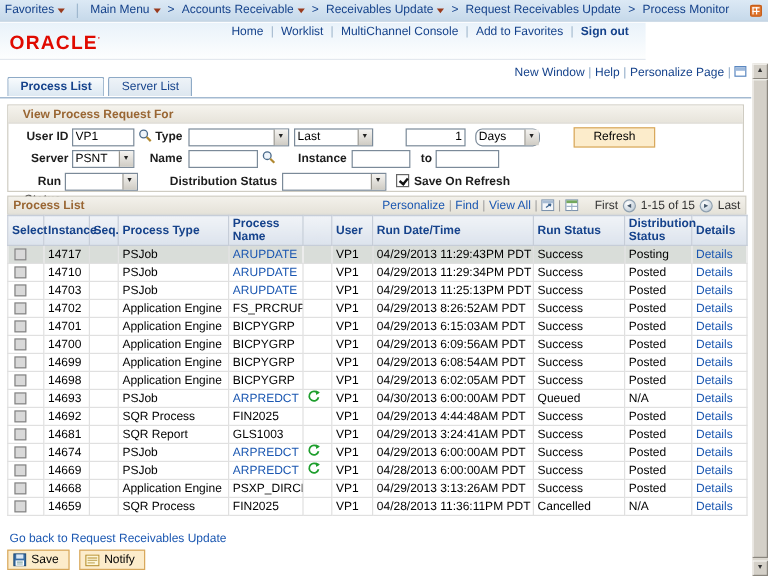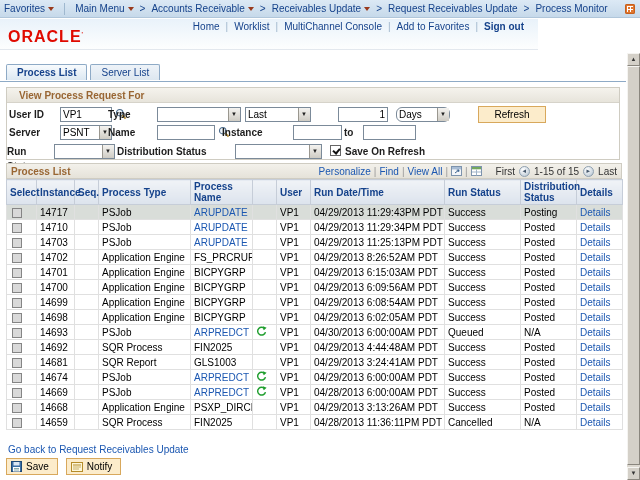--- a/index.html
+++ b/index.html
@@ -51,21 +51,21 @@
     background:linear-gradient(#eef3f8,#dde7f0); cursor:pointer; }
   .tab.active { font-weight:bold; background:linear-gradient(#f8fbfd,#dce8f2); }
   .tabline { position:absolute; left:0; top:81px; width:626px; height:1px; background:#8eaac6; }
 
   
   .groupbox { position:absolute; left:6px; top:87px; width:614px; height:73px;
     border:1px solid #cfccc2; background:#fff; }
   .gb-title { height:15px; background:linear-gradient(#f5f3ed,#e7e4db); border-bottom:1px solid #d6d3ca;
     color:#996633; font-size:10px; font-weight:bold; line-height:15px; padding-left:12px; }
   .gb-body { position:relative; width:100%; height:57px; }
-  .flbl { position:absolute; font-size:10px; font-weight:bold; color:#1d1d1d; text-align:left; line-height:15px; }
+  .flbl { position:absolute; font-size:10px; font-weight:bold; color:#1d1d1d; text-align:right; line-height:15px; }
   .tbx { position:absolute; height:15px; border:1px solid #7b8a99; background:#fff; font-size:10px;
     padding:0 2px; font-family:"Liberation Sans", sans-serif; }
   .tbx.num { text-align:right; }
   .combo { position:absolute; height:15px; border:1px solid #7b8a99; background:#fff; display:flex; cursor:pointer; }
   .combo .val { flex:1; font-size:10px; line-height:13px; padding:0 2px; overflow:hidden; white-space:nowrap; }
   .combo .dbtn { width:12px; background:linear-gradient(#f4f3f0,#cfccc4); border-left:1px solid #9a978f; position:relative; }
   .combo .dbtn::after { content:"▼"; font-size:6px; color:#222; position:absolute; top:3px; left:2px; }
   .mag { position:absolute; width:12px; height:13px; cursor:pointer; }
   .cbx { position:absolute; width:11px; height:11px; border:1px solid #666; background:#fff; cursor:pointer; }
   .cbx::after { content:""; position:absolute; left:2px; top:2px; width:5px; height:3px;
@@ -154,20 +154,23 @@
     <span class="navicon"></span>
   </div>
 
   <div class="banner">
     <div class="util">
       <a>Home</a><span class="bar">|</span><a>Worklist</a><span class="bar">|</span><a>MultiChannel Console</a><span class="bar">|</span><a>Add to Favorites</a><span class="bar">|</span><a class="strong">Sign out</a>
     </div>
     <div class="logo"><span>ORACLE</span><span class="reg">'</span></div>
   </div>
 
+  <div class="pagebar">
+    <a>New Window</a><span class="bar">|</span><a>Help</a><span class="bar">|</span><a>Personalize Page</a><span class="bar">|</span><span class="ppicon"></span>
+  </div>
 
   <div class="tabs">
     <div class="tab active">Process List</div>
     <div class="tab">Server List</div>
   </div>
   <div class="tabline"></div>
 
   <div class="groupbox">
     <div class="gb-title">View Process Request For</div>
     <div class="gb-body">

